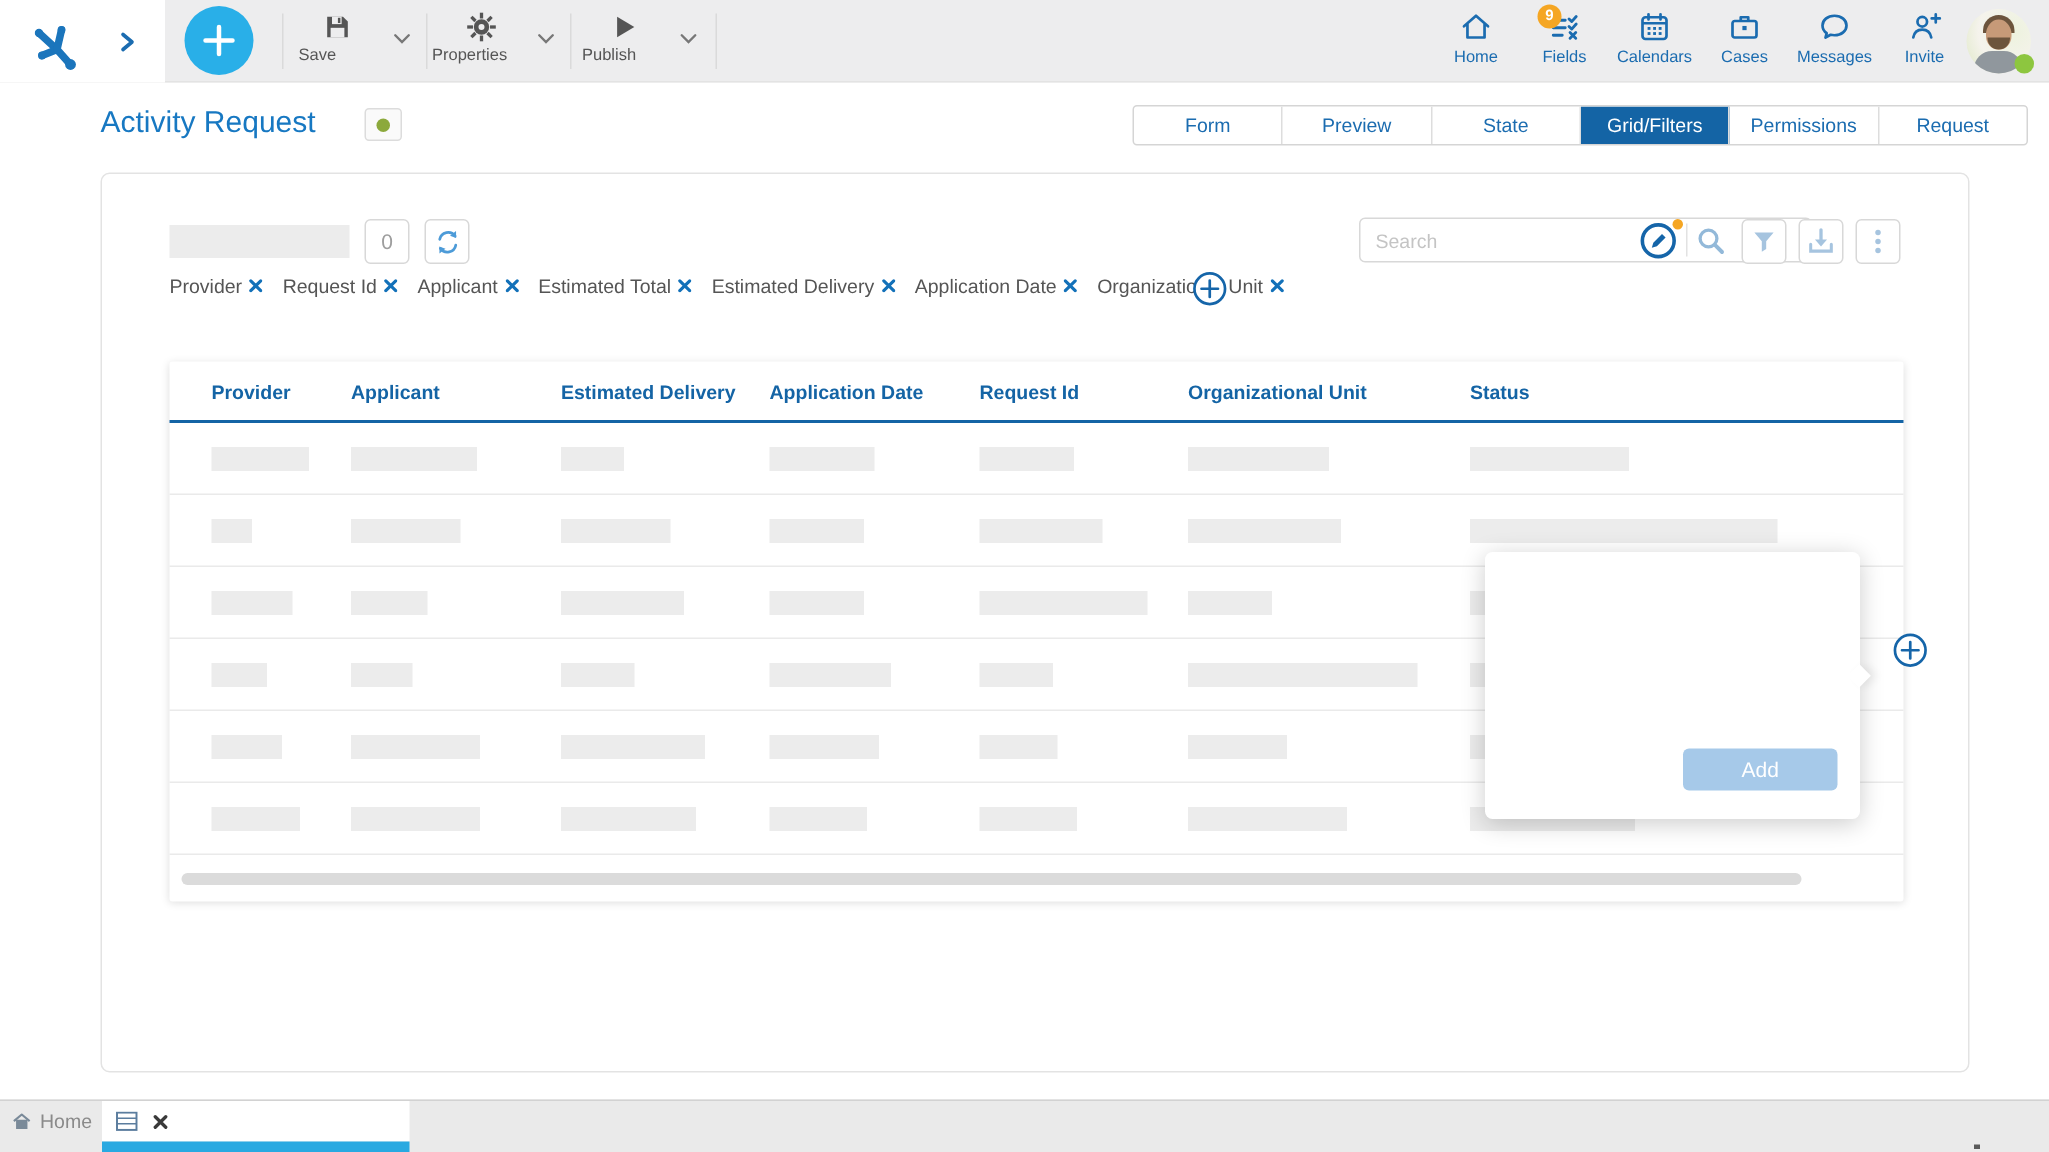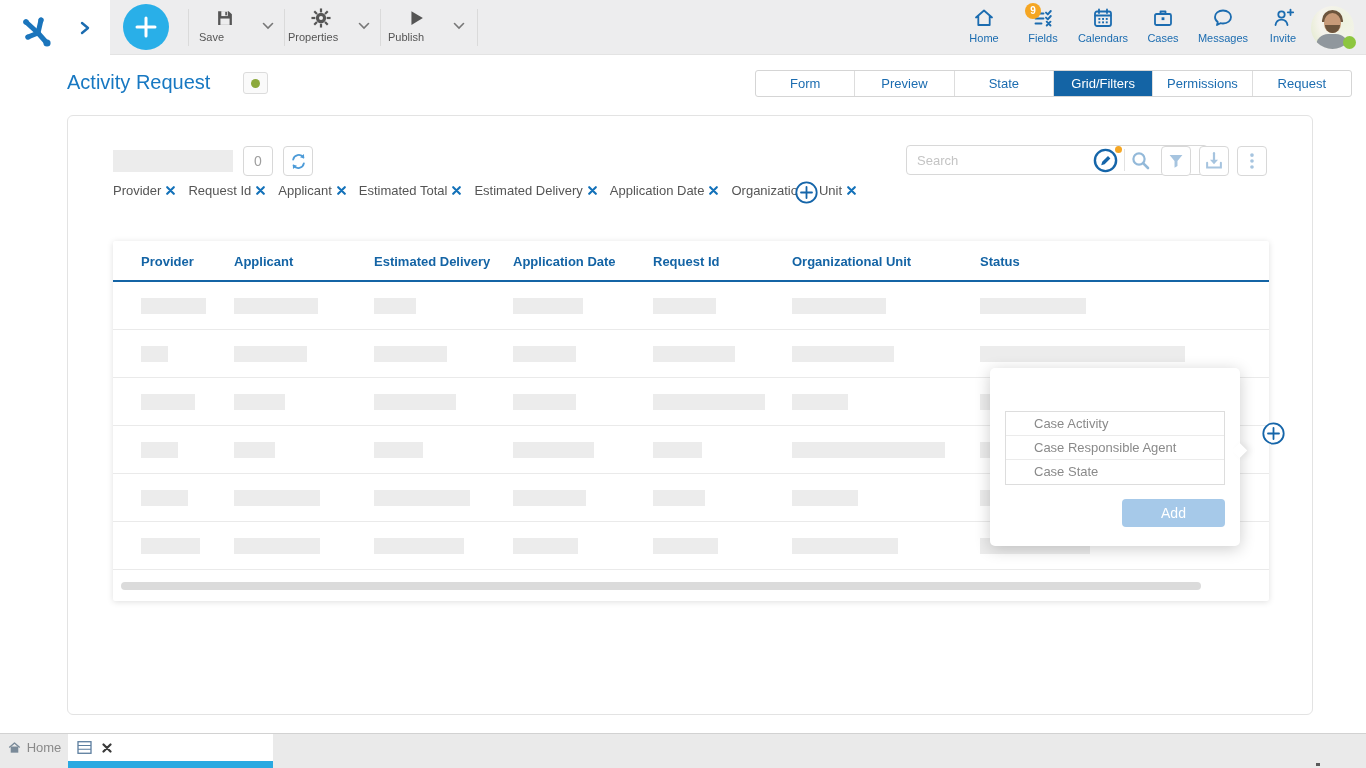--- a/index.html
+++ b/index.html
@@ -433,25 +433,20 @@
             <div class="sk-bar" style="left: 679px; width: 106px;"></div>
             <div class="sk-bar" style="left: 867px; width: 110px;"></div>
           </div>
         </div>
       <div class="hscroll"></div>
     </div>
   </div>
 
   <div class="popup">
     <div class="popup-pointer"></div>
-    <div class="popup-list" id="popup-list">
-        <div class="popup-item">Case Activity</div>
-        <div class="popup-item">Case Responsible Agent</div>
-        <div class="popup-item">Case State</div>
-      </div>
     <div class="popup-add">Add</div>
   </div>
 
   <svg class="add-col-btn" viewBox="0 0 23 23" width="23" height="23">
     <circle cx="11.5" cy="11.5" r="10.2" fill="#fff" stroke="#1565A9" stroke-width="1.8"></circle>
     <path d="M11.5 6v11M6 11.5h11" stroke="#1565A9" stroke-width="1.8" stroke-linecap="round"></path>
   </svg>
 
   <div class="bottombar">
     <div class="home-tab">

